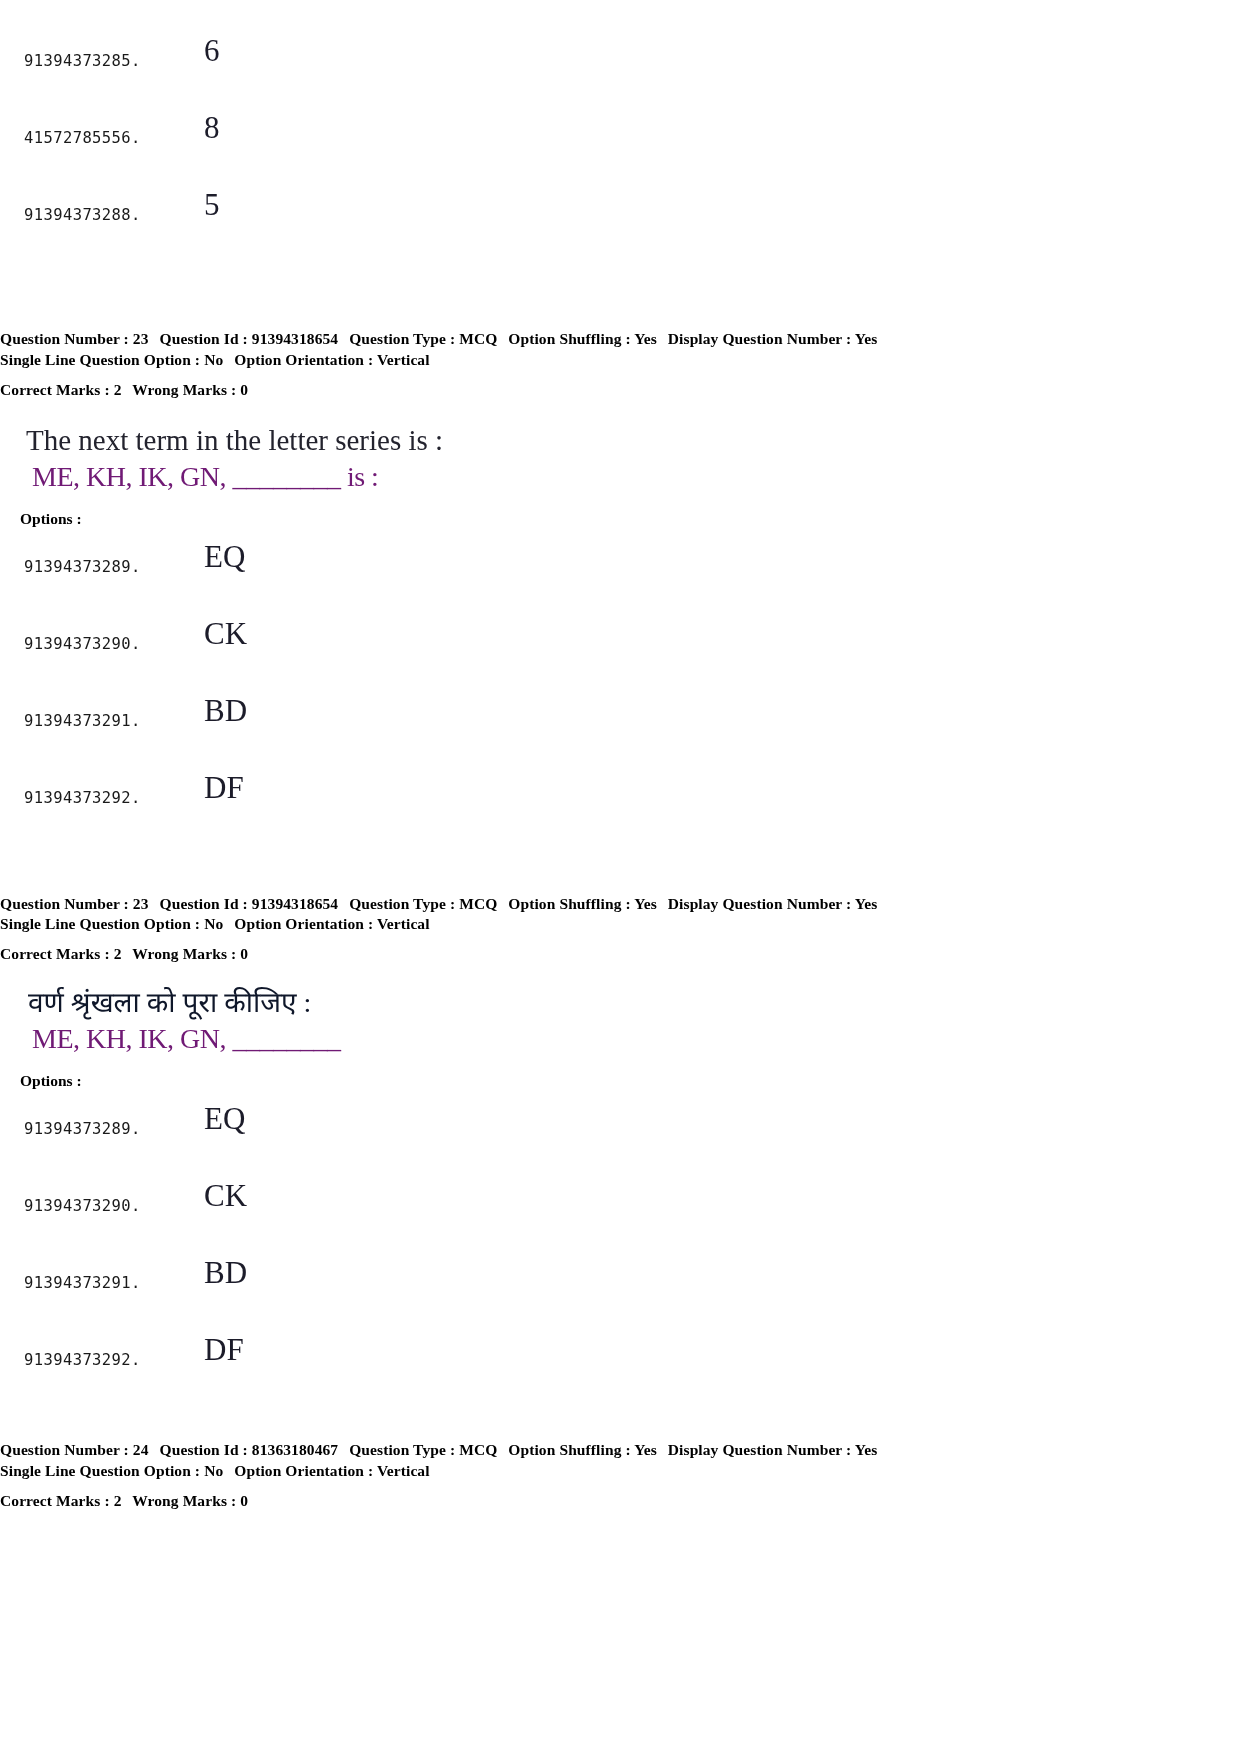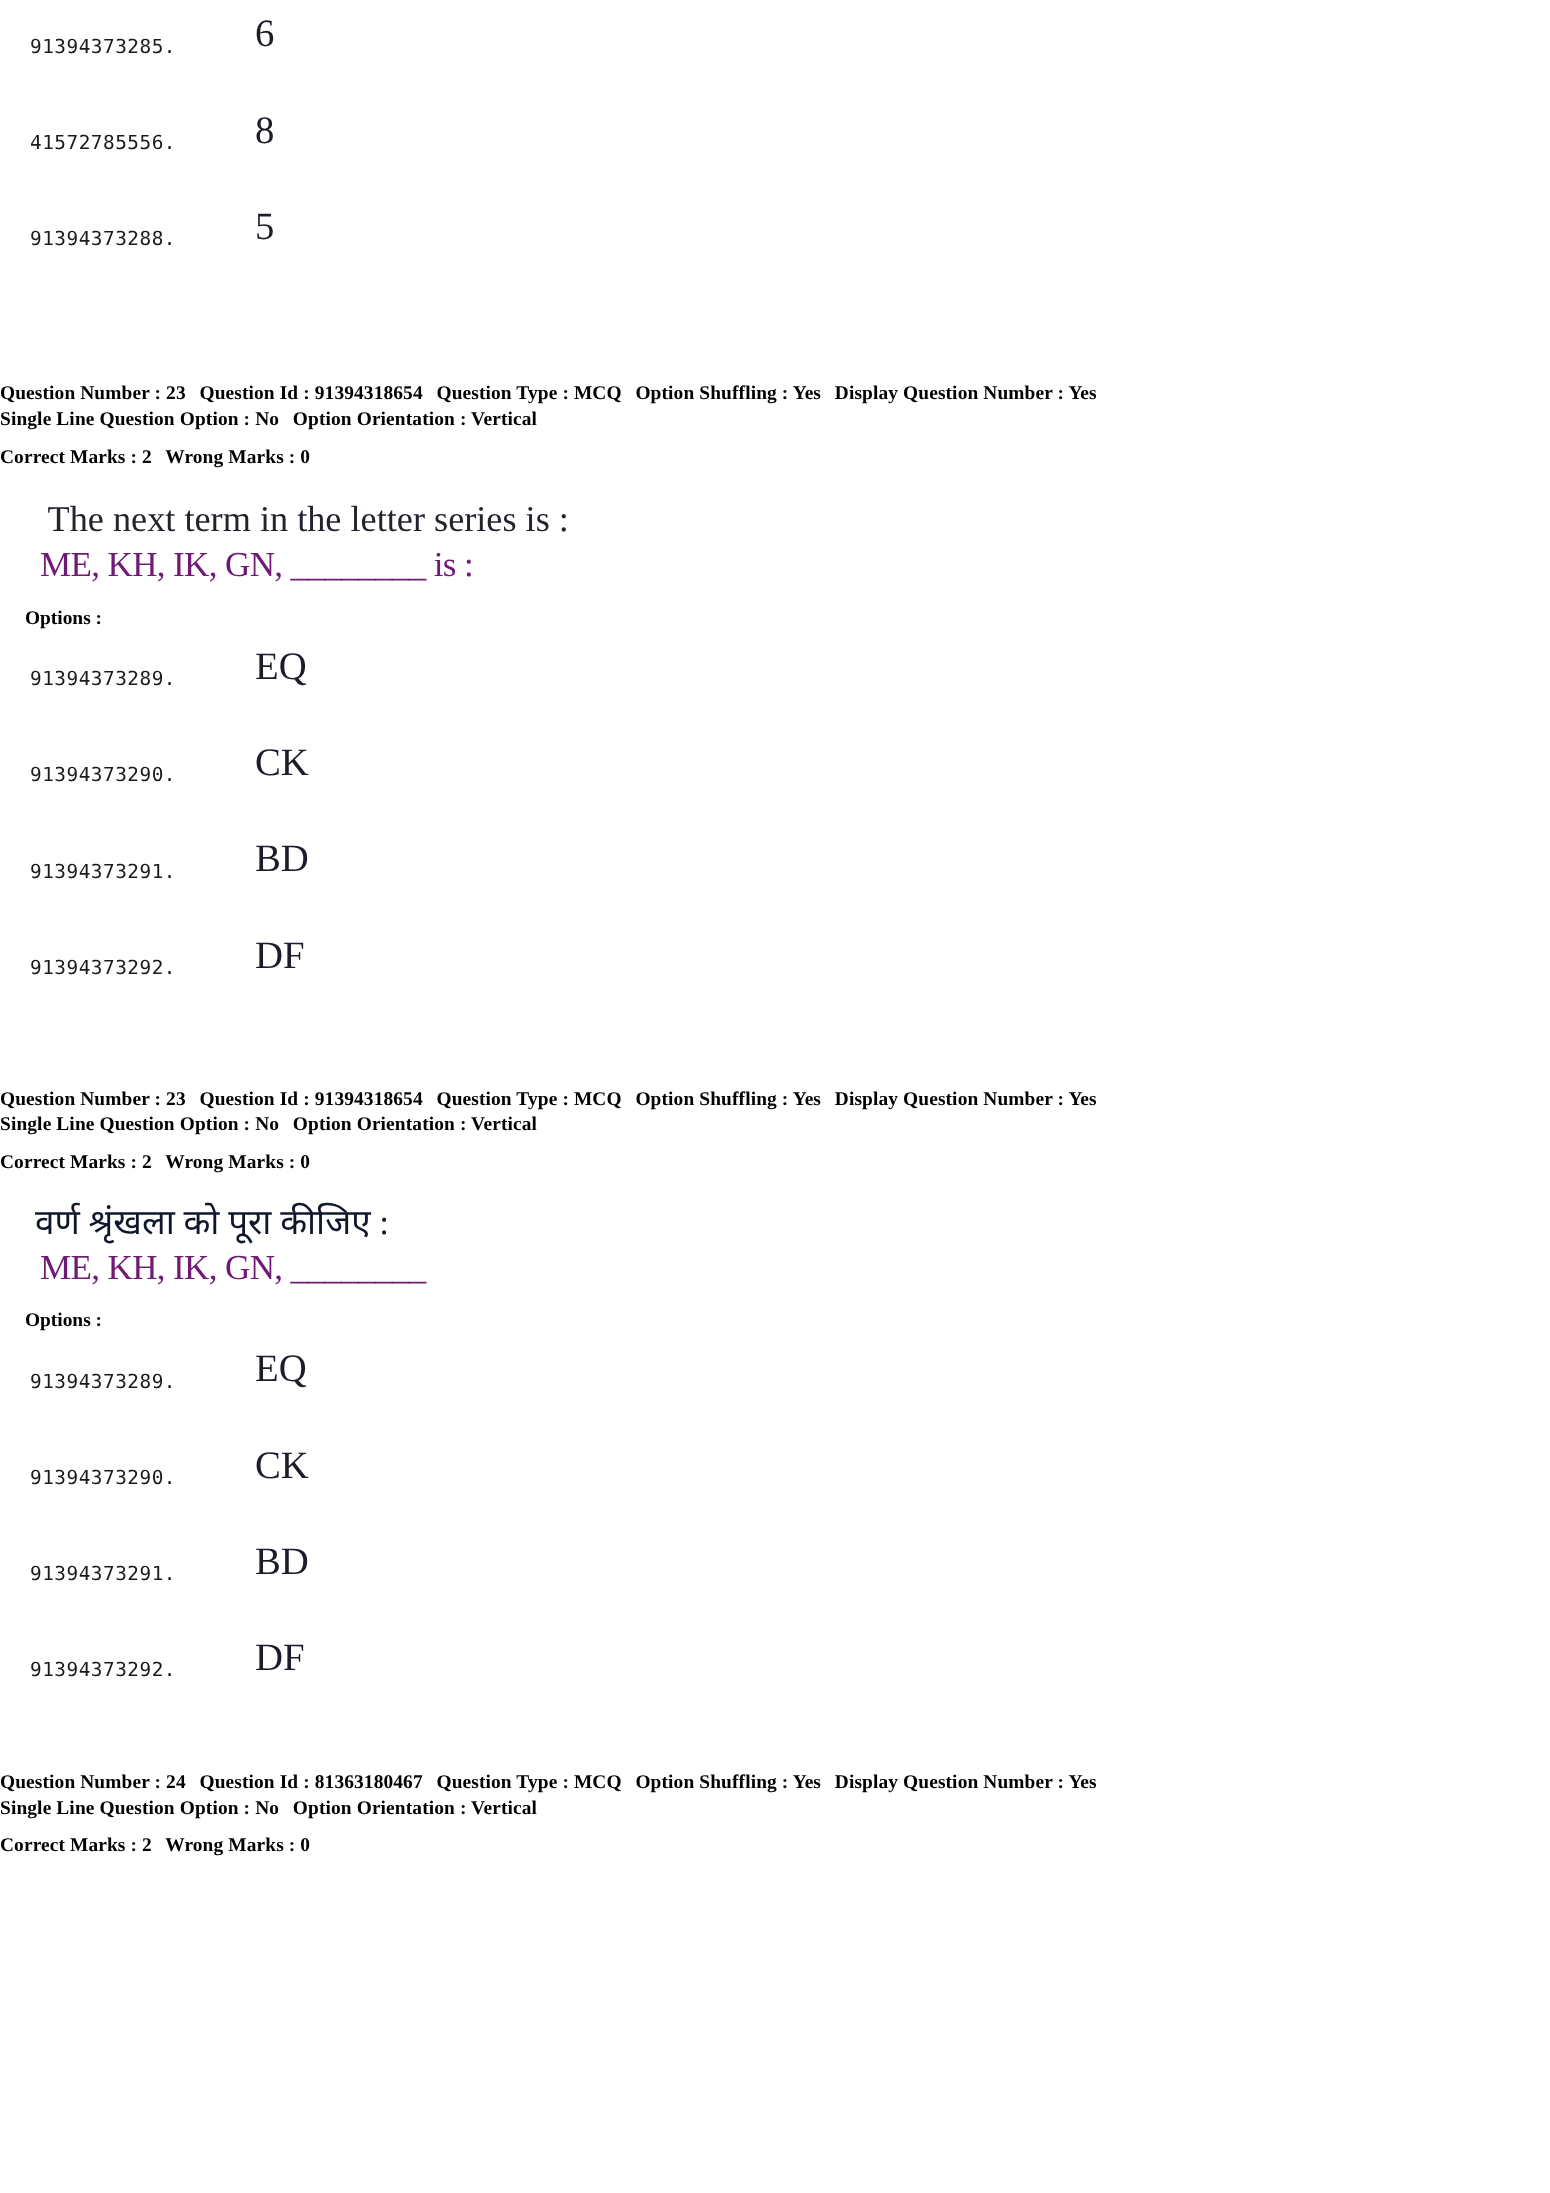--- a/index.html
+++ b/index.html
@@ -62,21 +62,21 @@
   }
   .meta-line { white-space: nowrap; }
   .meta-marks {
     margin-top: 9px;
     white-space: nowrap;
   }
   .meta-sep { display: inline-block; width: 7px; }
 
   
   .q-stem {
-    padding-left: 38px;
+    padding-left: 26px;
     font-size: 29px;
     color: #23232e;
     margin-top: 22px;
     line-height: 1.25;
     font-family: "Liberation Serif", "DejaVu Serif", serif;
   }
   .q-line2 {
     padding-left: 32px;
     font-size: 28px;
     color: #701a75;
@@ -107,21 +107,21 @@
 
   .spacer-lg { height: 58px; }
   .spacer-md { height: 40px; }
   .spacer-sm { height: 24px; }
 </style>
 </head>
 <body>
 
 <div class="page">
 
-  <div style="padding-top:16px;">
+  <div style="padding-top:40px;">
     <div class="option-row">
       <span class="option-id">91394373285.</span>
       <span class="option-text">6</span>
     </div>
     <div class="option-row">
       <span class="option-id">41572785556.</span>
       <span class="option-text">8</span>
     </div>
     <div class="option-row">
       <span class="option-id">91394373288.</span>

